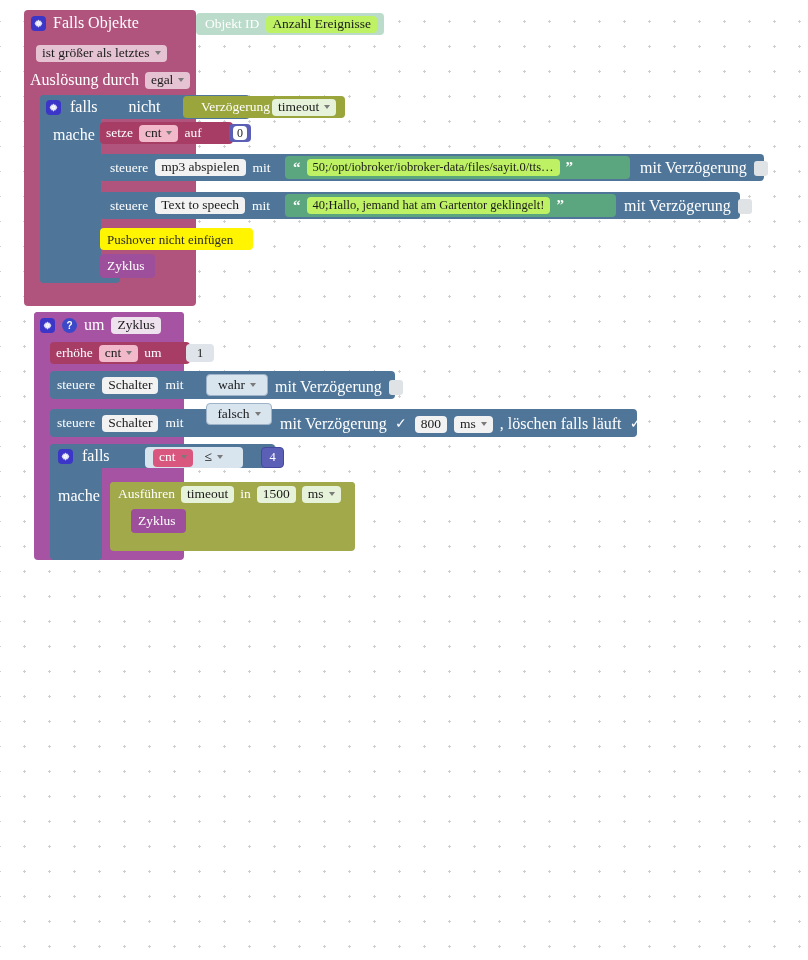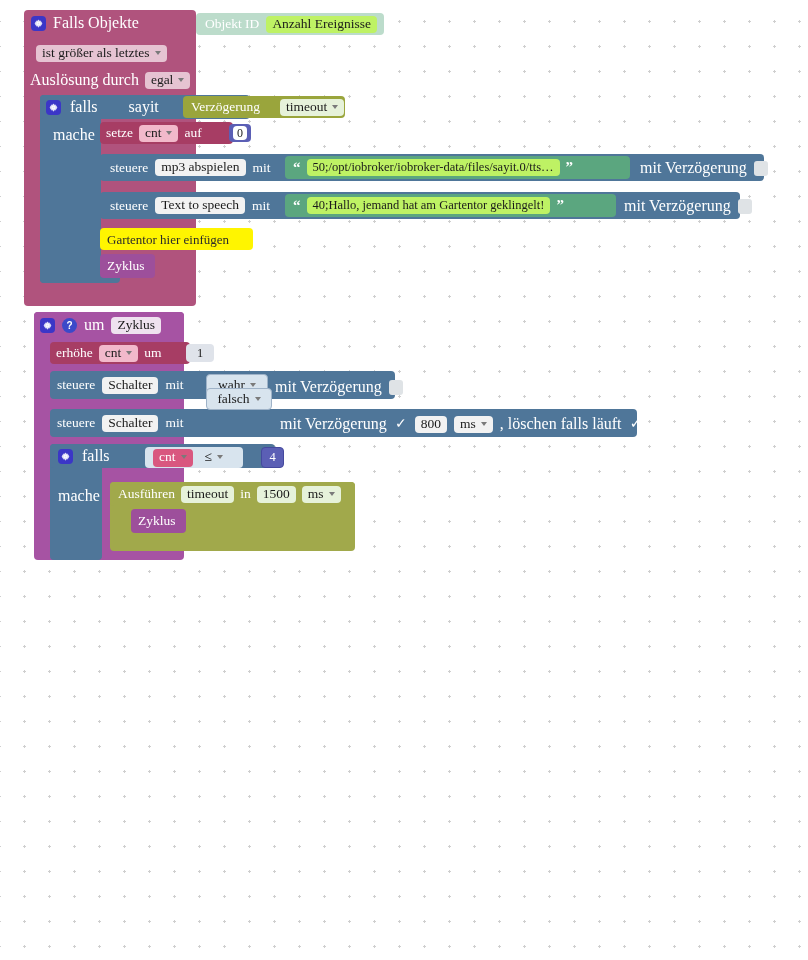--- a/index.html
+++ b/index.html
@@ -177,25 +177,25 @@
   <div class="blk c-blue" style="left:40px; top:271px; width:80px; height:12px; border-radius:0 0 4px 4px;"></div>
 
   <div style="position:absolute; left:46px; top:97px; height:20px; display:flex; align-items:center; gap:9px; z-index:7;">
     <span class="mut-icon">
       <svg width="11" height="11" viewBox="0 0 24 24" fill="#ffffff">
         <path d="M12 8a4 4 0 100 8 4 4 0 000-8zm0 6a2 2 0 110-4 2 2 0 010 4z"></path>
         <path d="M21 12l-2-1.2.3-2.3-2.2-.9-1-2.1-2.3.5L12 3l-1.8 3-2.3-.5-1 2.1-2.2.9.3 2.3L3 12l2 1.2-.3 2.3 2.2.9 1 2.1 2.3-.5L12 21l1.8-3 2.3.5 1-2.1 2.2-.9-.3-2.3z" opacity="0.85"></path>
       </svg>
     </span>
     <span class="lbl">falls</span>
-    <span class="lbl" style="margin-left:22px;">sayit</span>
+    <span class="lbl" style="margin-left:22px;">nicht</span>
   </div>
 
   <div class="blk c-olive" style="left:183px; top:96px; width:162px; height:22px;">
-    <div class="row" style="gap:20px; padding-left:8px;">
+    <div class="row" style="gap:2px; padding-left:18px;">
       <span class="lbl">Verzögerung</span>
       <span class="field dropdown greenfld">timeout</span>
     </div>
   </div>
 
   <div style="position:absolute; left:53px; top:126px; z-index:7;">
     <span class="lbl">mache</span>
   </div>
 
   <div class="blk c-pinkdark" style="left:100px; top:122px; width:133px; height:22px;">
@@ -244,21 +244,21 @@
       <span class="quote">”</span>
     </div>
   </div>
   <div style="position:absolute; left:624px; top:197px; display:flex; align-items:center; gap:7px; z-index:7;">
     <span class="lbl">mit Verzögerung</span>
     <span class="cbox"></span>
   </div>
 
   <div class="blk c-yellow" style="left:100px; top:228px; width:153px; height:22px; color:#111;">
     <div class="row" style="padding-left:7px;">
-      <span class="lbl dark" style="font-size:13px;">Gartentor hier einfügen</span>
+      <span class="lbl dark" style="font-size:13px;">Pushover nicht einfügen</span>
     </div>
   </div>
 
   <div class="blk c-purple" style="left:100px; top:254px; width:55px; height:24px;">
     <div class="row" style="padding-left:7px;">
       <span class="lbl">Zyklus</span>
     </div>
   </div>
 
   <div class="blk c-purple2" style="left:34px; top:312px; width:150px; height:248px; border-radius:4px;"></div>
@@ -306,21 +306,21 @@
     <span class="cbox"></span>
   </div>
 
   <div class="blk c-blue" style="left:50px; top:409px; width:587px; height:28px;">
     <div class="row" style="gap:7px; padding-left:7px;">
       <span class="lbl">steuere</span>
       <span class="field soft">Schalter</span>
       <span class="lbl">mit</span>
     </div>
   </div>
-  <div class="blk c-lightblue" style="left:206px; top:388px; width:66px; height:22px; border:1px solid #9fb3c8;">
+  <div class="blk c-lightblue" style="left:206px; top:403px; width:66px; height:22px; border:1px solid #9fb3c8;">
     <div class="row" style="padding:0; justify-content:center;">
       <span class="field dropdown" style="background:#d8e4ee; color:#1a1a1a; height:16px;">falsch</span>
     </div>
   </div>
   <div style="position:absolute; left:280px; top:415px; display:flex; align-items:center; gap:7px; z-index:7;">
     <span class="lbl">mit Verzögerung</span>
     <span class="cbox checked">✓</span>
     <span class="field soft">800</span>
     <span class="field soft dropdown">ms</span>
     <span class="lbl">, löschen falls läuft</span>

